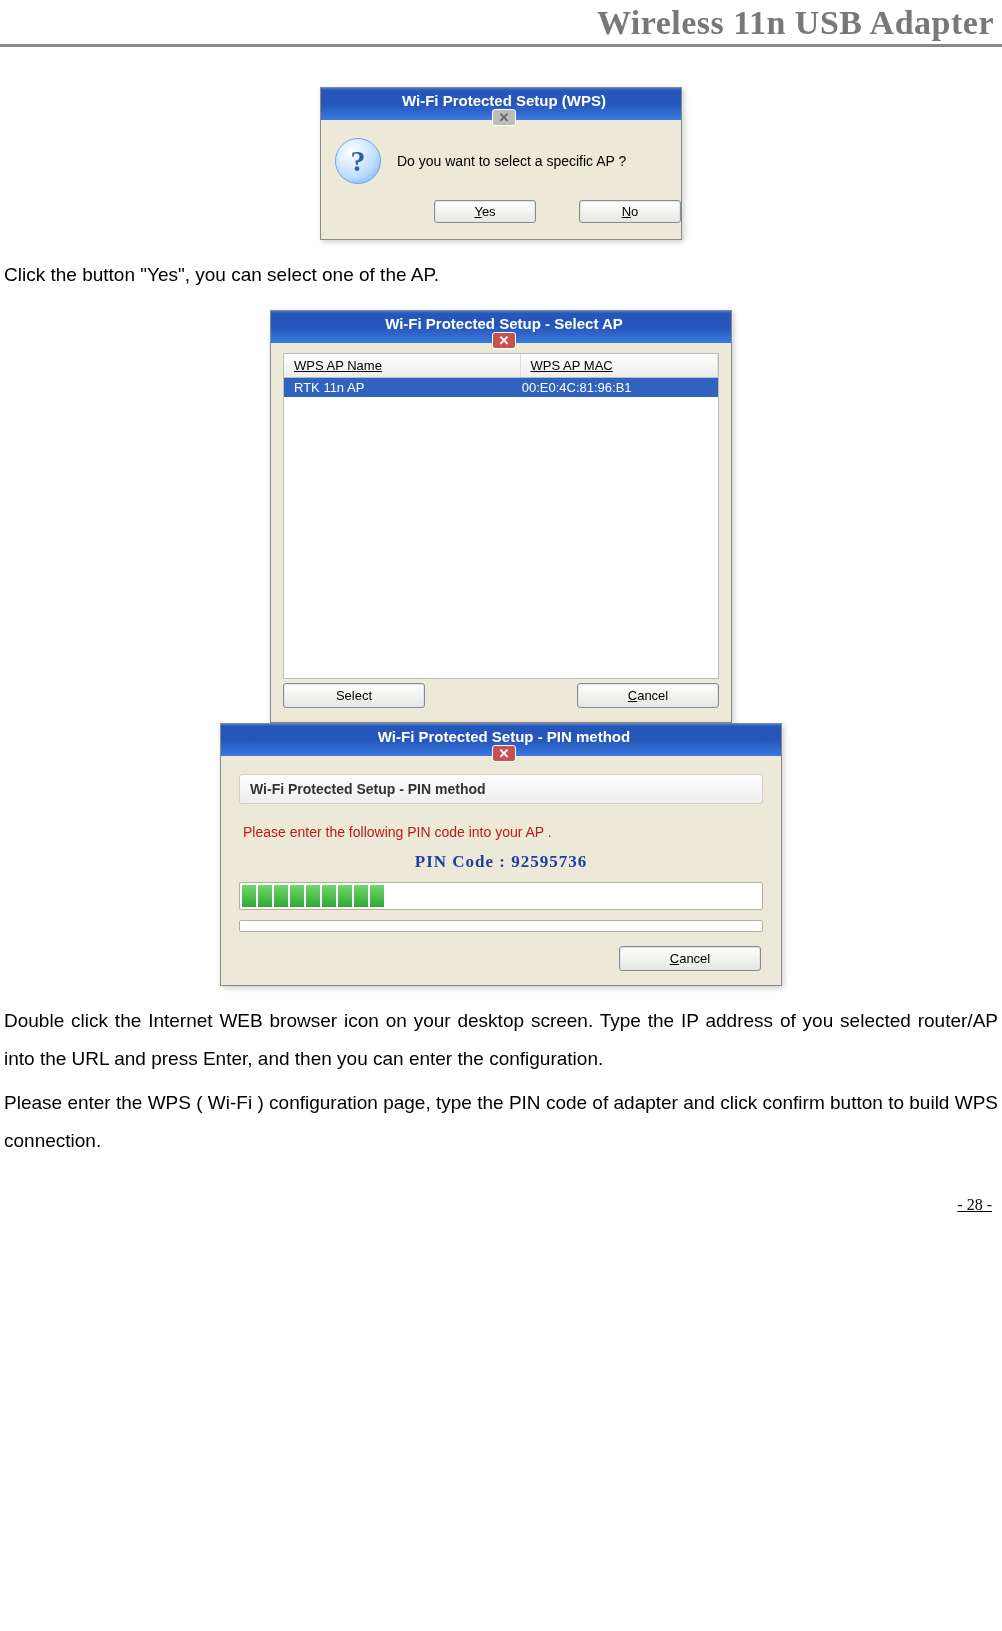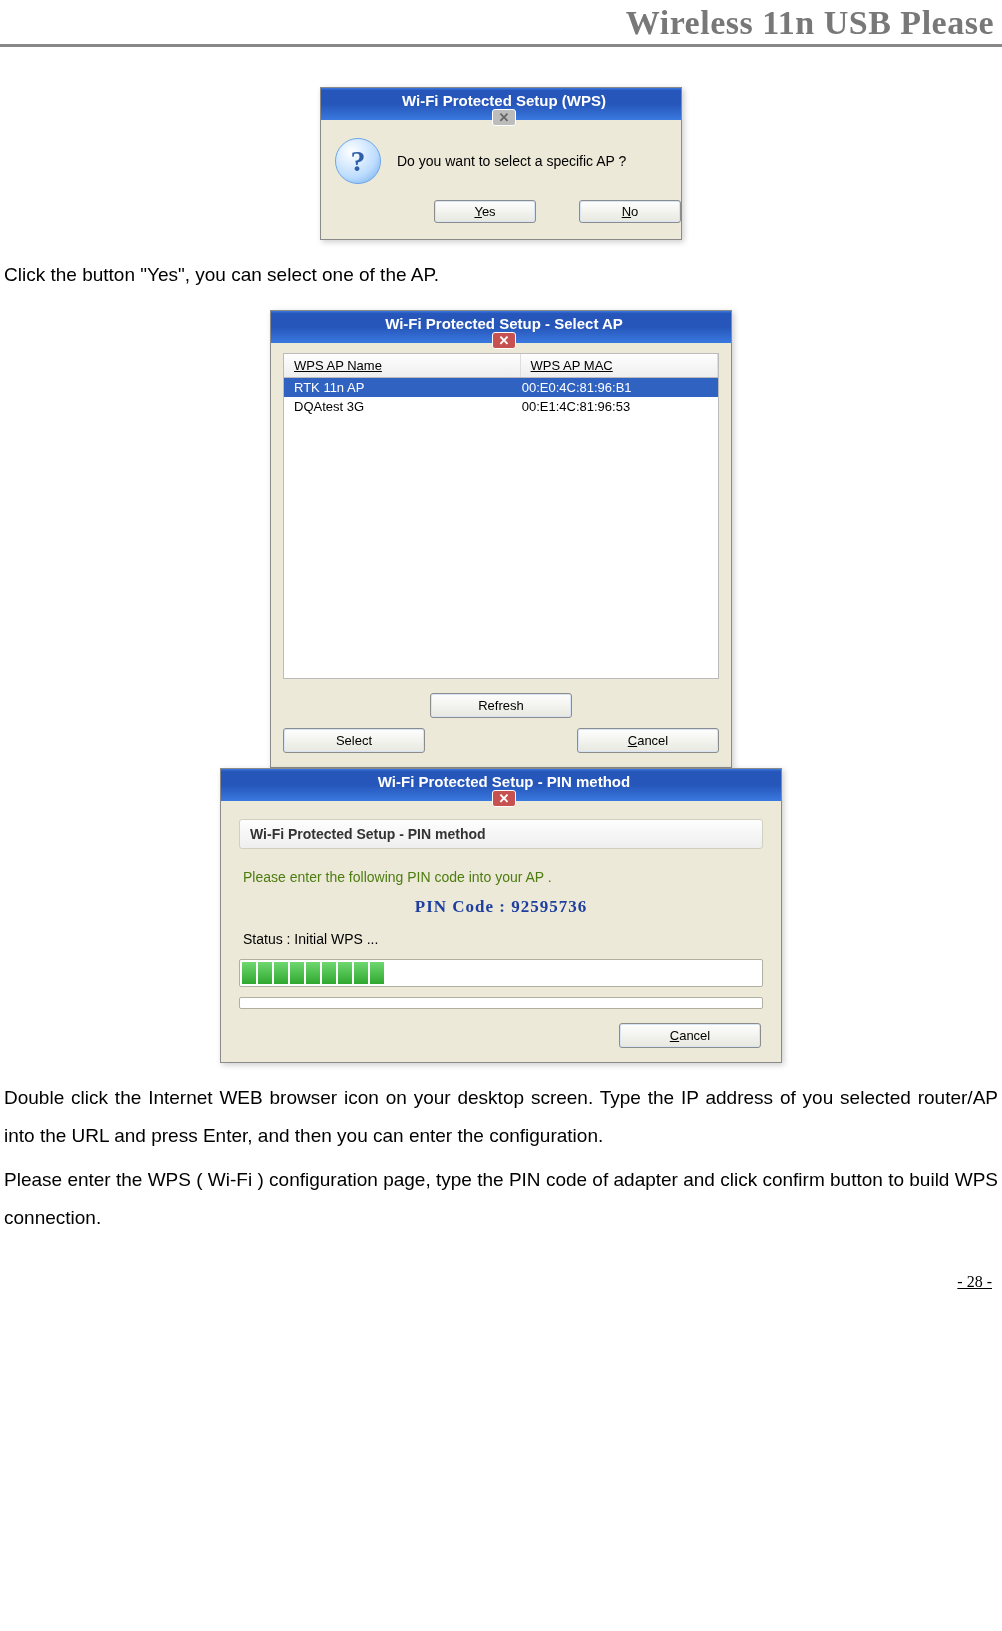--- a/index.html
+++ b/index.html
@@ -132,21 +132,21 @@
   .xp-btn.w140 { width:140px; padding:4px 0;}
   
   .d3 { width: 560px;}
   .d3-body { padding: 18px 18px 14px 18px;}
   .d3-h {
     background: linear-gradient(#fefefe,#eee);
     border:1px solid #d0d0c0;
     padding:6px 10px; font-weight:bold; font-size:14px; color:#333;
     border-radius:3px;
   }
-  .d3-msg { padding:20px 4px 8px 4px; font-size:14px; color:#4d7c0f;}
+  .d3-msg { padding:20px 4px 8px 4px; font-size:14px; color:#b91c1c;}
   .d3-pin {
     text-align:center; color:#1e3fa0; font-weight:bold; font-size:17px;
     font-family:"Times New Roman",serif; letter-spacing:1px;
     padding:4px 0 10px 0;
   }
   .d3-status { font-size:14px; padding:4px 4px 12px 4px;}
   .progress {
     height: 22px;
     border:1px solid #b0b0a0;
     background:#fff;
@@ -158,21 +158,21 @@
   .thin-bar {
     height: 10px; border:1px solid #b0b0a0; background:#fff; margin-top:10px; border-radius:2px;
   }
   .d3-btnrow { display:flex; justify-content:flex-end; padding:14px 2px 0 0;}
 </style>
 </head>
 <body>
 
 <div class="page">
   <div class="header">
-    <span>Wireless 11n USB Please</span>
+    <span>Wireless 11n USB Adapter</span>
   </div>
 
   <div class="content">
 
     <div class="dialog-wrap">
       <div class="dialog d1">
         <div class="titlebar">
           <span>Wi-Fi Protected Setup (WPS)</span>
           <div class="title-close dim">✕</div>
         </div>
@@ -198,48 +198,40 @@
         <div class="d2-body">
           <div class="col-head">
             <div class="ch" style="width:55%">WPS AP Name</div>
             <div class="ch" style="width:45%">WPS AP MAC</div>
           </div>
           <div class="aplist">
             <div class="ap-row sel">
               <div class="apname">RTK 11n AP</div>
               <div class="apmac">00:E0:4C:81:96:B1</div>
             </div>
-            <div class="ap-row">
-              <div class="apname">DQAtest 3G</div>
-              <div class="apmac">00:E1:4C:81:96:53</div>
-            </div>
-          </div>
-          <div class="d2-btnrow1">
-            <div class="xp-btn w140">Refresh</div>
           </div>
           <div class="d2-btnrow2">
             <div class="xp-btn w140">Select</div>
             <div class="xp-btn w140"><span class="ul">C</span><span>ancel</span></div>
           </div>
         </div>
       </div>
     </div>
 
 
     <div class="dialog-wrap">
       <div class="dialog d3">
         <div class="titlebar">
           <span>Wi-Fi Protected Setup - PIN method</span>
           <div class="title-close">✕</div>
         </div>
         <div class="d3-body">
           <div class="d3-h">Wi-Fi Protected Setup - PIN method</div>
           <div class="d3-msg">Please enter the following PIN code into your AP .</div>
           <div class="d3-pin">PIN Code :  92595736</div>
-          <div class="d3-status">Status :  Initial WPS ...</div>
           <div class="progress">
             <div class="seg"></div>
               <div class="seg"></div>
               <div class="seg"></div>
             <div class="seg"></div>
               <div class="seg"></div>
               <div class="seg"></div>
             <div class="seg"></div>
               <div class="seg"></div>
               <div class="seg"></div>

